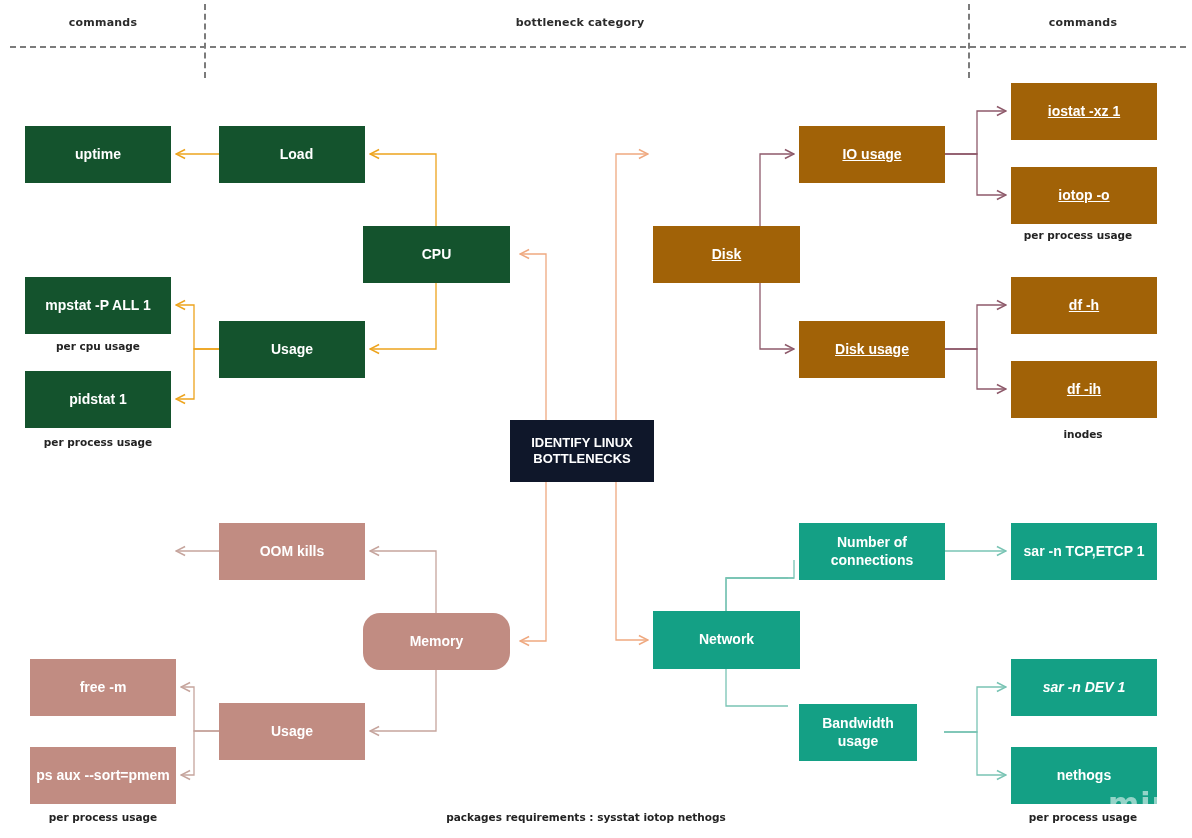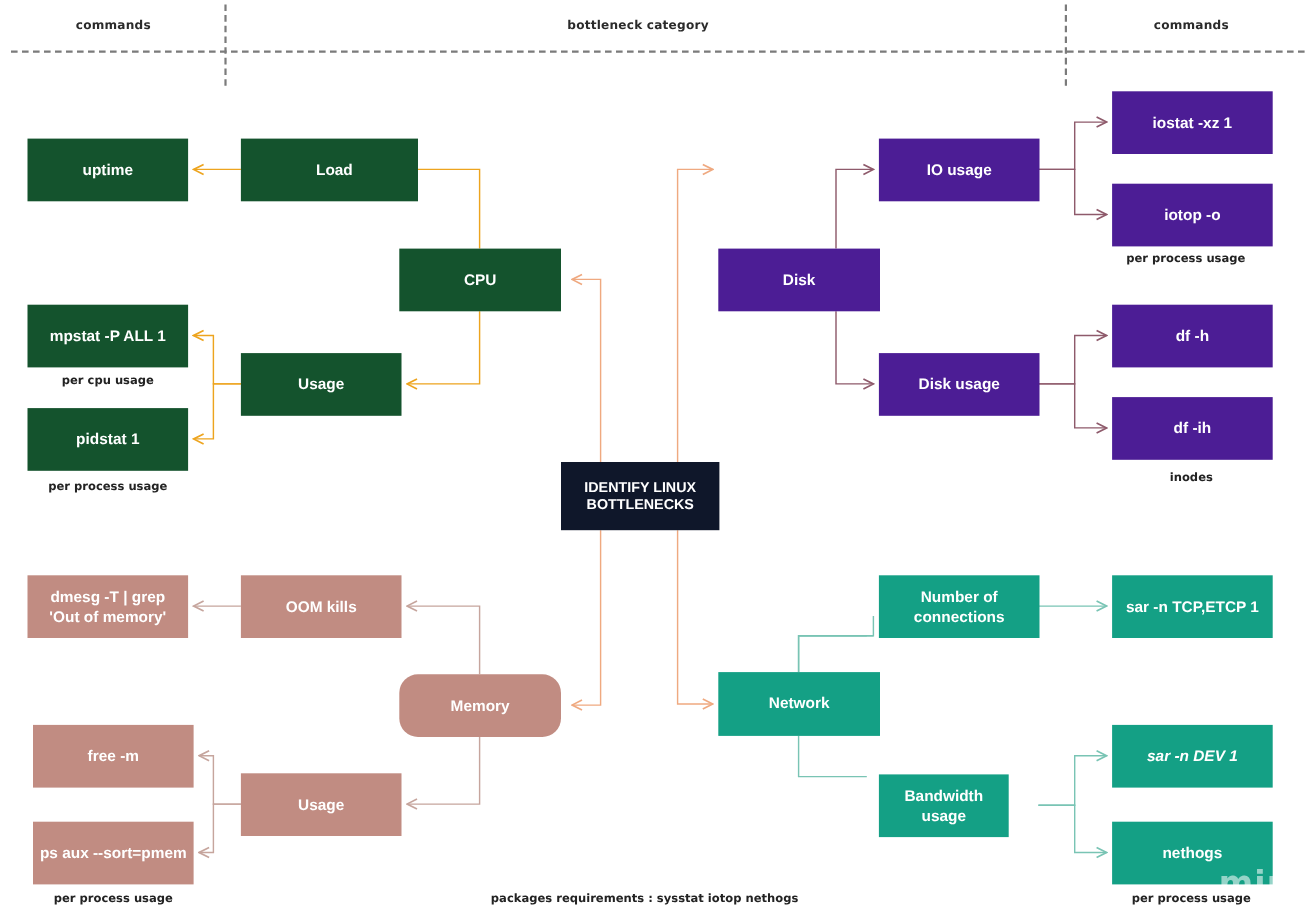--- a/index.html
+++ b/index.html
@@ -55,21 +55,21 @@
     color: #ffffff;
     font-family: "Liberation Sans", sans-serif;
     font-size: 14px;
     font-weight: bold;
     line-height: 1.25;
     box-sizing: border-box;
     padding: 2px 6px;
     z-index: 3;
   }
   .node.cpu    { background: #14532d; }
-  .node.disk   { background: #4c1d95; }
+  .node.disk   { background: #a16207; text-decoration: underline; }
   .node.mem    { background: #C18C82; }
   .node.net    { background: #14A085; }
   .node.center { background: #0f172a; font-size: 13px; }
 
   .caption {
     position: absolute;
     font-family: "DejaVu Sans", sans-serif;
     font-size: 10.5px;
     font-weight: bold;
     color: #232323;
@@ -177,21 +177,21 @@
 
         <path d="M944,732 L977,732 L977,687 L1006,687" stroke="#79C4B4" marker-end="url(#ar-net)"></path>
         <path d="M944,732 L977,732 L977,775 L1006,775" stroke="#79C4B4" marker-end="url(#ar-net)"></path>
       </g>
     </svg>
   </div>
 
   <div class="node center" style="left:510px; top:420px; width:144px; height:62px;">IDENTIFY LINUX BOTTLENECKS</div>
 
   <div class="node cpu" style="left:363px; top:226px; width:147px; height:57px;">CPU</div>
-  <div class="node cpu" style="left:219px; top:126px; width:161px; height:57px;padding-left:15px;">Load</div>
+  <div class="node cpu" style="left:219px; top:126px; width:146px; height:57px;padding-left:15px;">Load</div>
   <div class="node cpu" style="left:219px; top:321px; width:146px; height:57px;">Usage</div>
 
   <div class="node cpu" style="left:25px; top:126px; width:146px; height:57px;">uptime</div>
   <div class="node cpu" style="left:25px; top:277px; width:146px; height:57px;">mpstat -P ALL 1</div>
   <div class="caption" style="left:98px; top:340px;">per cpu usage</div>
   <div class="node cpu" style="left:25px; top:371px; width:146px; height:57px;">pidstat 1</div>
   <div class="caption" style="left:98px; top:436px;">per process usage</div>
 
   <div class="node disk" style="left:653px; top:226px; width:147px; height:57px;">Disk</div>
   <div class="node disk" style="left:799px; top:126px; width:146px; height:57px;">IO usage</div>
@@ -201,21 +201,20 @@
   <div class="node disk" style="left:1011px; top:167px; width:146px; height:57px;">iotop -o</div>
   <div class="caption" style="left:1078px; top:229px;">per process usage</div>
   <div class="node disk" style="left:1011px; top:277px; width:146px; height:57px;">df -h</div>
   <div class="node disk" style="left:1011px; top:361px; width:146px; height:57px;text-align:right;">df -ih</div>
   <div class="caption" style="left:1083px; top:428px;">inodes</div>
 
   <div class="node mem" style="left:363px; top:613px; width:147px; height:57px;border-radius:17px;">Memory</div>
   <div class="node mem" style="left:219px; top:523px; width:146px; height:57px;">OOM kills</div>
   <div class="node mem" style="left:219px; top:703px; width:146px; height:57px;">Usage</div>
 
-  <div class="node mem" style="left:25px; top:523px; width:146px; height:57px;">dmesg -T | grep 'Out of memory'</div>
   <div class="node mem" style="left:30px; top:659px; width:146px; height:57px;">free -m</div>
   <div class="node mem" style="left:30px; top:747px; width:146px; height:57px;">ps aux --sort=pmem</div>
   <div class="caption" style="left:103px; top:811px;">per process usage</div>
 
   <div class="node net" style="left:653px; top:611px; width:147px; height:58px;">Network</div>
   <div class="node net" style="left:799px; top:523px; width:146px; height:57px;text-align:center;">Number of connections</div>
   <div class="node net" style="left:799px; top:704px; width:118px; height:57px;">Bandwidth usage</div>
 
   <div class="node net" style="left:1011px; top:523px; width:146px; height:57px;">sar -n TCP,ETCP 1</div>
   <div class="node net" style="left:1011px; top:659px; width:146px; height:57px;font-style:italic;">sar -n DEV 1</div>

